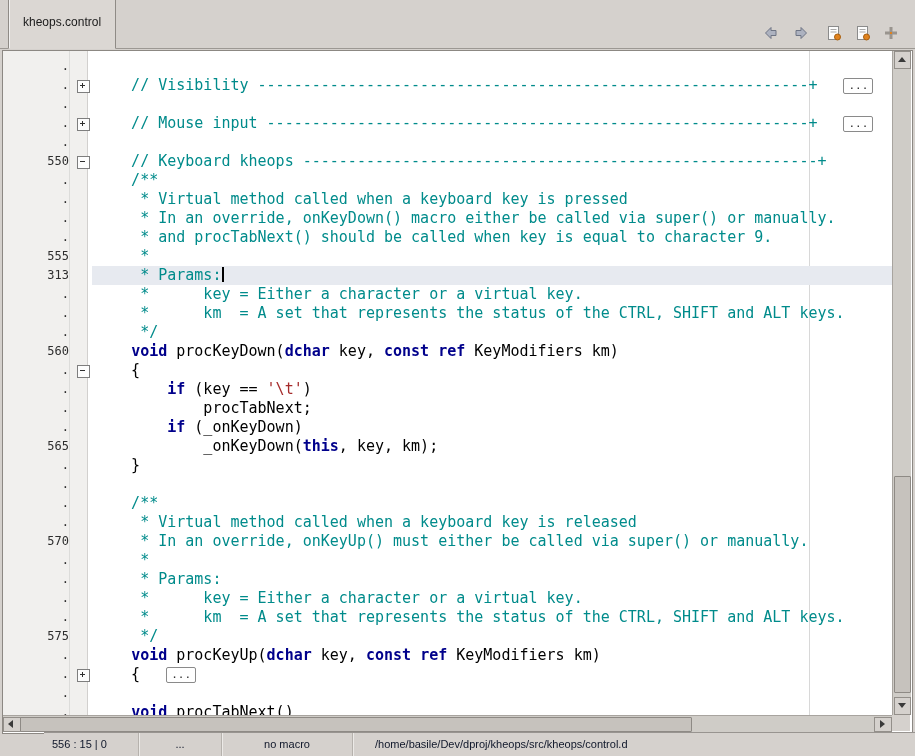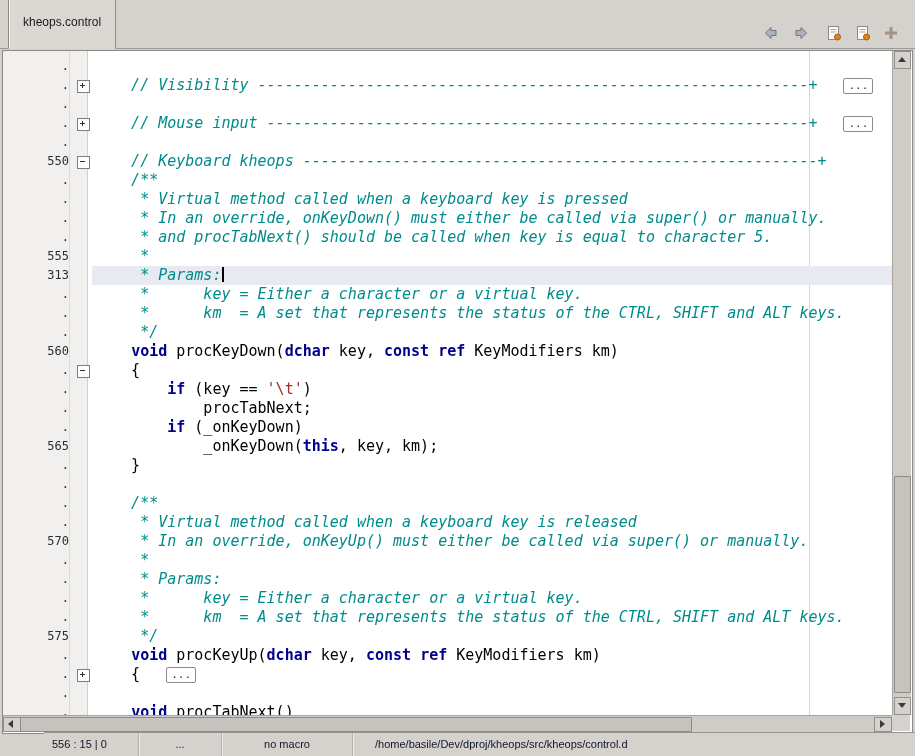--- a/index.html
+++ b/index.html
@@ -32,21 +32,21 @@
     font-family:"DejaVu Sans Mono",monospace;font-size:15px;line-height:19px;}
   .row{display:flex;height:19px;}
   .gut{flex:none;width:66px;text-align:right;padding-right:5px;font-size:12px;line-height:19px;color:#2e2e2e;}
   .foldc{flex:none;width:18px;position:relative;}
   .fold-box{position:absolute;left:3px;top:4px;width:11px;height:11px;background:#fdfdfd;border:1px solid #7e7e7e;}
   .fold-box::before{content:"";position:absolute;left:2px;top:4px;width:5px;height:1px;background:#2f2f2f;}
   .fold-box.collapsed::after{content:"";position:absolute;left:4px;top:2px;width:1px;height:5px;background:#2f2f2f;}
   .code{flex:1;padding-left:3px;white-space:pre;position:relative;}
   .row.current .code{background:var(--current_line);}
   .seg-p{color:var(--plain);}
-  .seg-c{color:var(--comment);font-style:italic;}
+  .seg-c{color:var(--comment);}
   .seg-k{color:var(--keyword);font-weight:bold;}
   .seg-s{color:var(--stringc);}
   .caret{display:inline-block;width:2px;height:15px;background:#000;vertical-align:-2px;margin-left:1px;}
   .ellipsis{display:inline-block;margin-left:26px;border:1px solid #8a8a8a;border-radius:2px;background:#fff;
     font-size:11px;line-height:11px;padding:1px 4px 2px;color:#333;font-style:normal;vertical-align:1px;}
   
   .vscroll{position:absolute;left:889px;top:0;width:18px;height:664px;background:#cfccc7;border-left:1px solid #a8a49f;}
   .hscroll{position:absolute;left:0;top:664px;width:889px;height:16px;background:#cfccc7;border-top:1px solid #a8a49f;}
   .corner{position:absolute;left:889px;top:664px;width:18px;height:16px;background:var(--chrome);}
   .sbtn{position:absolute;background:var(--chrome);border:1px solid #938f8a;}
@@ -168,26 +168,26 @@
           <span class="code"><span class="seg-c">    /**</span></span>
         </div>
         <div class="row">
           <span class="gut">.</span>
           <span class="foldc"></span>
           <span class="code"><span class="seg-c">     * Virtual method called when a keyboard key is pressed</span></span>
         </div>
         <div class="row">
           <span class="gut">.</span>
           <span class="foldc"></span>
-          <span class="code"><span class="seg-c">     * In an override, onKeyDown() must either be called via super() or manually.</span></span>
-        </div>
-        <div class="row">
-          <span class="gut">.</span>
-          <span class="foldc"></span>
-          <span class="code"><span class="seg-c">     * and procTabNext() should be called when key is equal to character 5.</span></span>
+          <span class="code"><span class="seg-c">     * In an override, onKeyDown() macro either be called via super() or manually.</span></span>
+        </div>
+        <div class="row">
+          <span class="gut">.</span>
+          <span class="foldc"></span>
+          <span class="code"><span class="seg-c">     * and procTabNext() should be called when key is equal to character 9.</span></span>
         </div>
         <div class="row">
           <span class="gut">555</span>
           <span class="foldc"></span>
           <span class="code"><span class="seg-c">     *</span></span>
         </div>
         <div class="row current">
           <span class="gut">313</span>
           <span class="foldc"></span>
           <span class="code"><span class="seg-c">     * Params:</span><span class="caret"></span></span>

